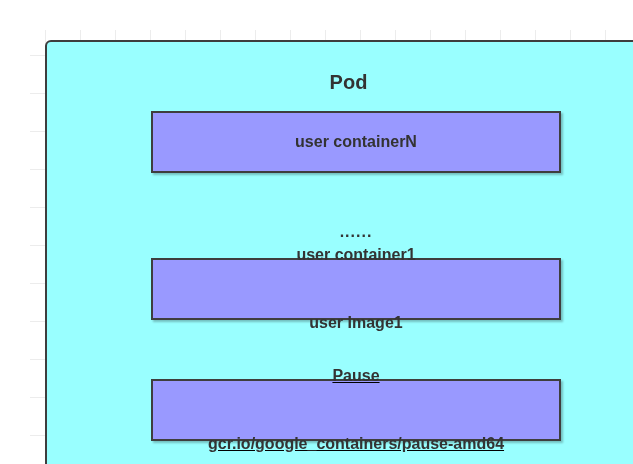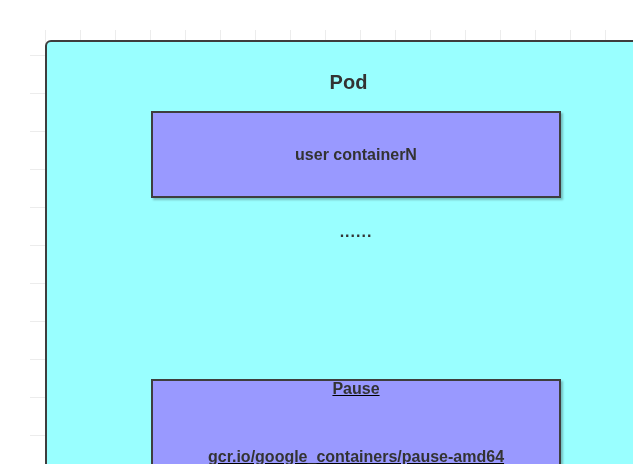--- a/index.html
+++ b/index.html
@@ -46,21 +46,21 @@
     text-align: center;
     font-size: 20px;
     font-weight: 700;
     color: var(--text);
     line-height: 24px;
   }
   .cbox {
     position: absolute;
     left: 102px;            
     width: 410px;
-    height: 87px;
+    height: 62px;
     background: var(--container-fill);
     border: 2px solid var(--shape-border);
     box-shadow: 2px 2px 2px rgba(0,0,0,0.25);
     display: flex;
     flex-direction: column;
     justify-content: center;
     align-items: center;
     gap: 20px;
   }
   .box-n     { top: 67px; }   
@@ -94,20 +94,24 @@
   <div class="pod">
 
     <div class="pod-title">Pod</div>
 
     <div class="cbox box-n">
       <div class="line">user containerN</div>
     </div>
 
     <div class="ellipsis">......</div>
 
+    <div class="cbox box-1">
+      <div class="line">user container1</div>
+      <div class="line">user Image1</div>
+    </div>
 
     <div class="cbox box-pause">
       <div class="line">Pause</div>
       <div class="line">gcr.io/google_containers/pause-amd64</div>
     </div>
 
   </div>
 </div>
 
 </body></html>

